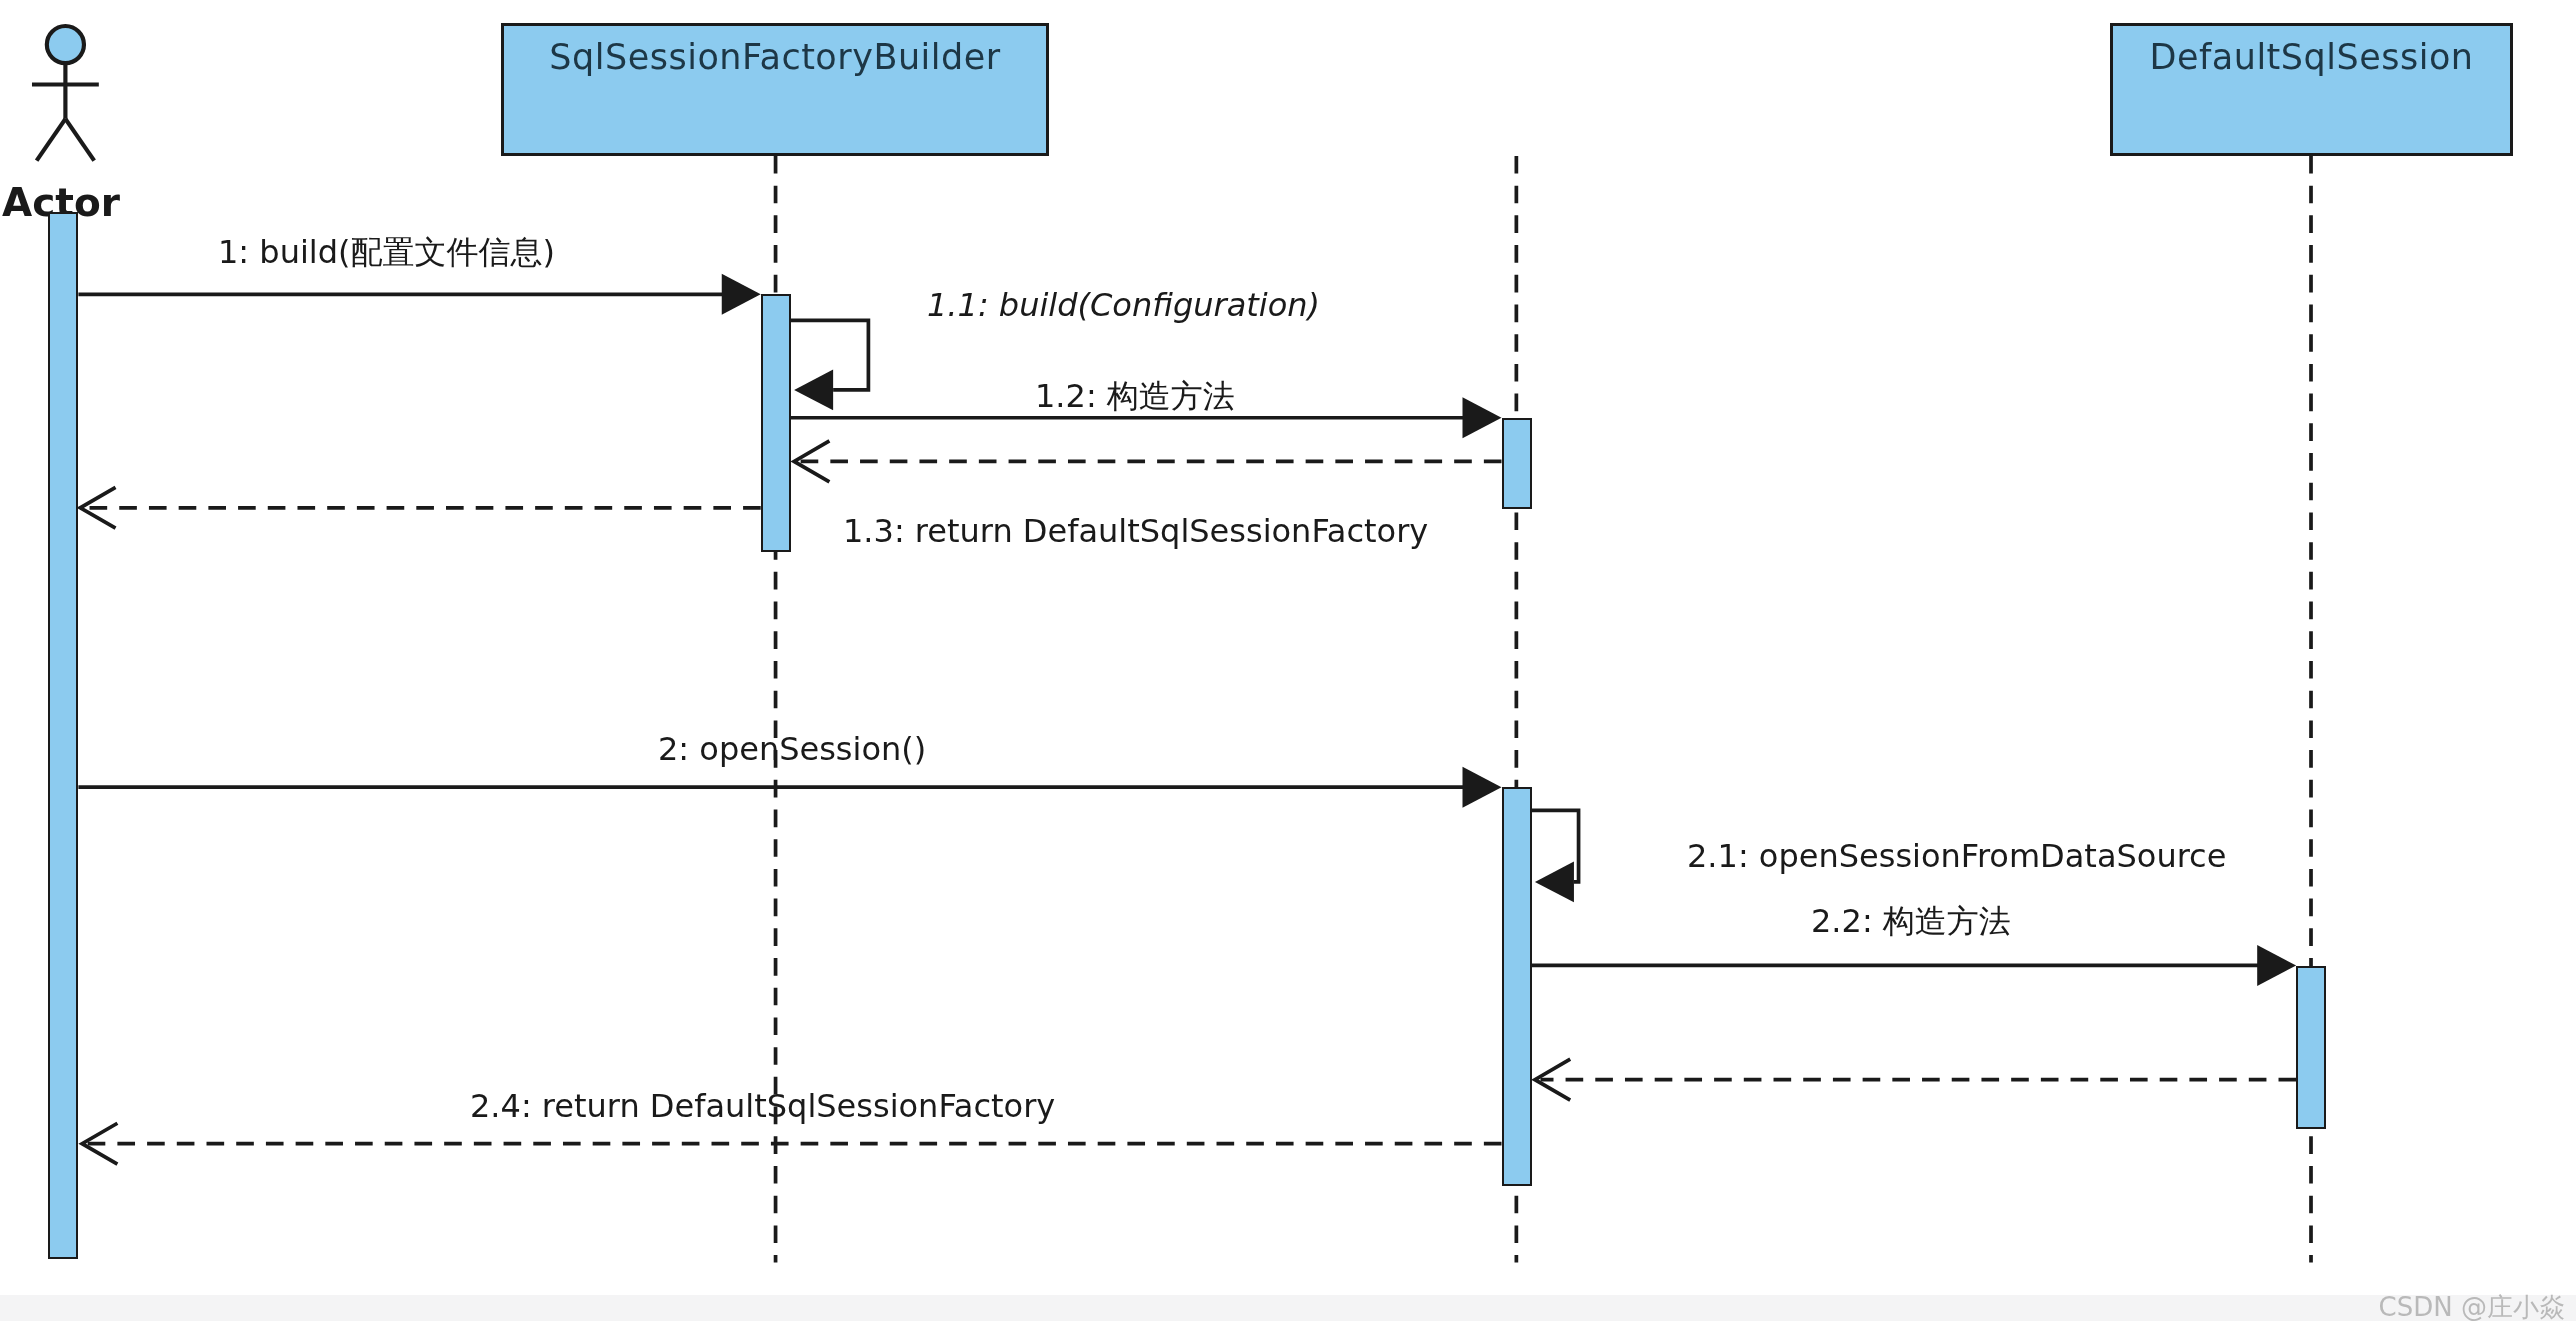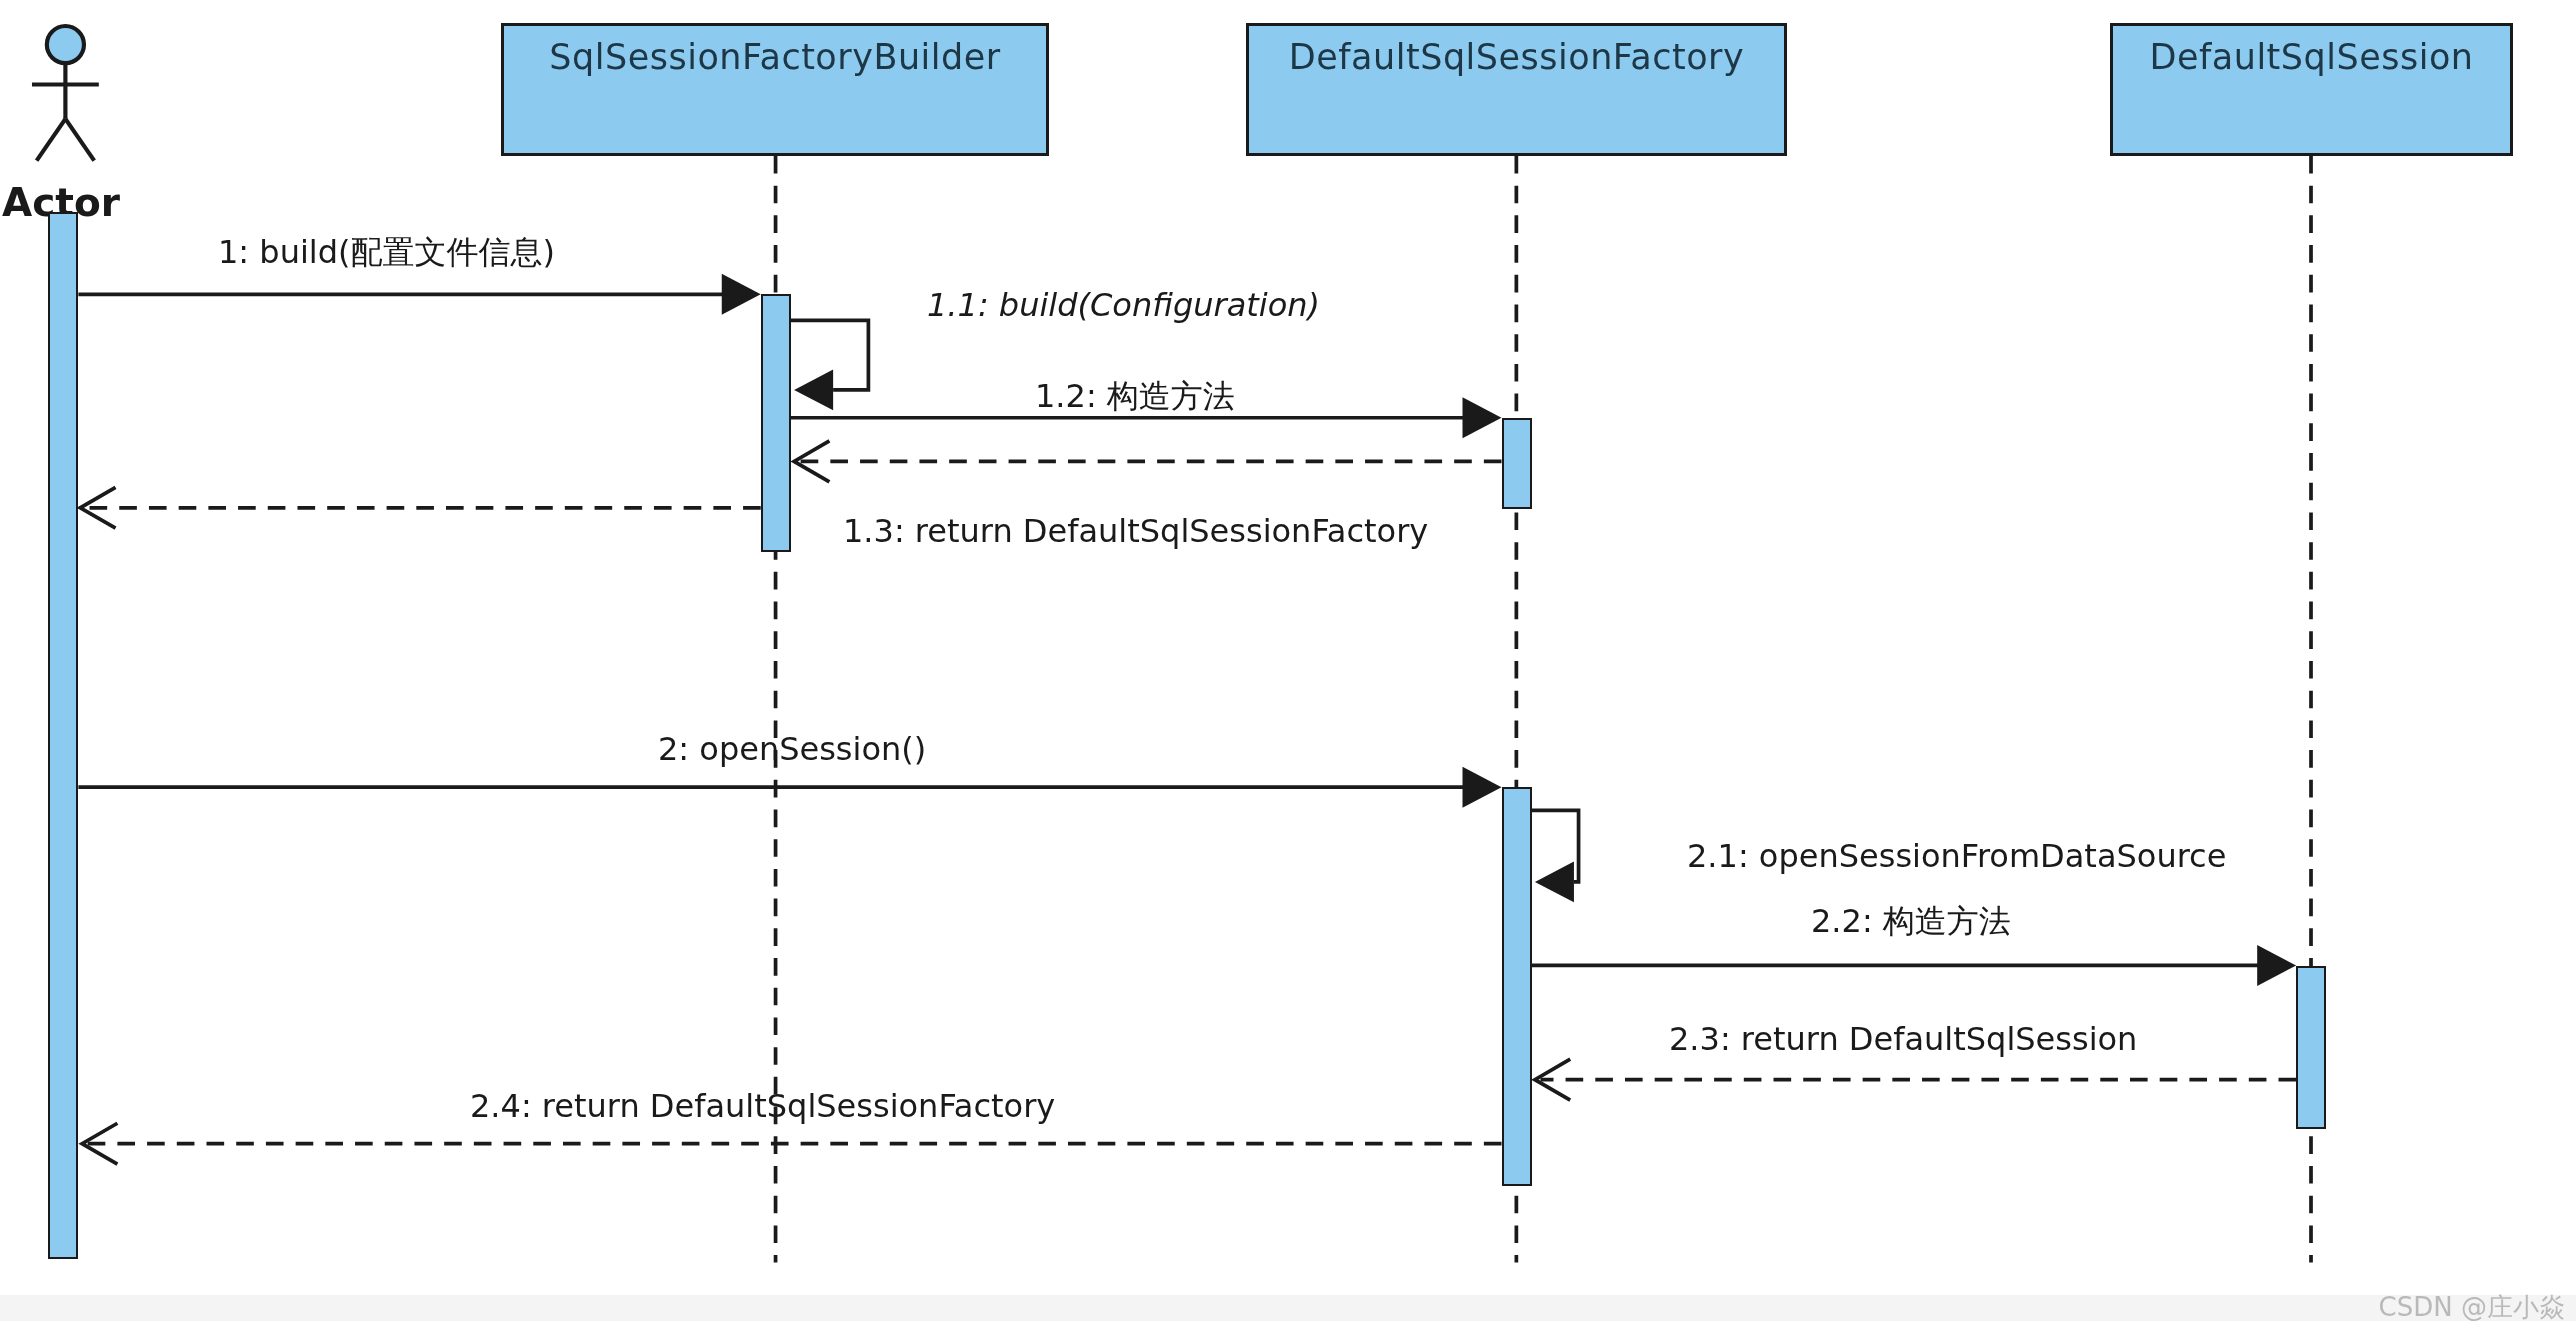--- a/index.html
+++ b/index.html
@@ -72,42 +72,38 @@
     <line class="ln-d" x1="2473" y1="1163" x2="1659" y2="1163"></line>
     <path class="oa" d="M1691 1141 L1653 1163 L1691 1185"></path>
 
     <line class="ln-d" x1="1617" y1="1232" x2="94" y2="1232"></line>
     <path class="oa" d="M126 1210 L88 1232 L126 1254"></path>
   </svg>
 
   <div class="headbox" style="left:501px;top:23px;width:548px;">
     <span>SqlSessionFactoryBuilder</span>
   </div>
-  <div class="headbox" style="left:1246px;top:23px;width:541px;">
-    <span>DefaultSqlSessionFactory</span>
-  </div>
   <div class="headbox" style="left:2110px;top:23px;width:403px;text-align:center;">
     <span>DefaultSqlSession</span>
   </div>
 
   <div class="actor-label" style="left:61px;top:180px;font-weight:bold;">Actor</div>
 
   <div class="bar" style="left:48px;top:212px;height:1047px;"></div>
   <div class="bar" style="left:761px;top:294px;height:258px;"></div>
   <div class="bar" style="left:1502px;top:418px;height:91px;"></div>
   <div class="bar" style="left:1502px;top:787px;height:399px;"></div>
   <div class="bar" style="left:2296px;top:966px;height:163px;"></div>
 
   <div class="msg-label" style="left:218px;top:234px;">1: build(配置文件信息)</div>
   <div class="msg-label" style="left:927px;top:287px;font-style:italic;">1.1: build(Configuration)</div>
   <div class="msg-label" style="left:1035px;top:378px;">1.2: 构造方法</div>
   <div class="msg-label" style="left:843px;top:513px;">1.3: return DefaultSqlSessionFactory</div>
   <div class="msg-label" style="left:658px;top:731px;">2: openSession()</div>
   <div class="msg-label" style="left:1687px;top:838px;">2.1: openSessionFromDataSource</div>
   <div class="msg-label" style="left:1811px;top:903px;">2.2: 构造方法</div>
-  <div class="msg-label" style="left:1669px;top:1021px;">2.3: return DefaultSqlSession</div>
   <div class="msg-label" style="left:470px;top:1088px;">2.4: return DefaultSqlSessionFactory</div>
 
   <div class="footer-strip"></div>
   <div class="watermark">CSDN @庄小焱</div>
 
 </div>
 
 
 </body></html>

